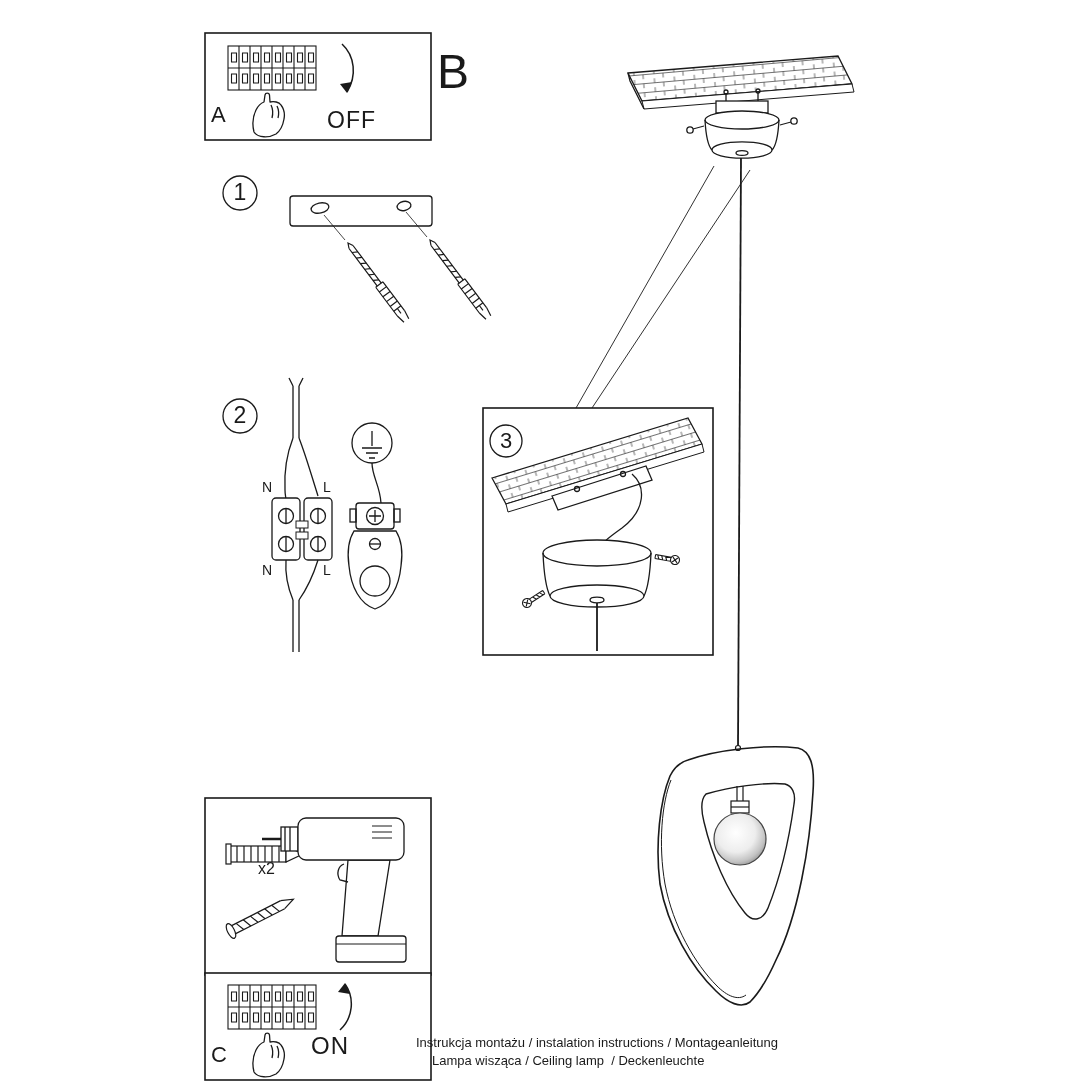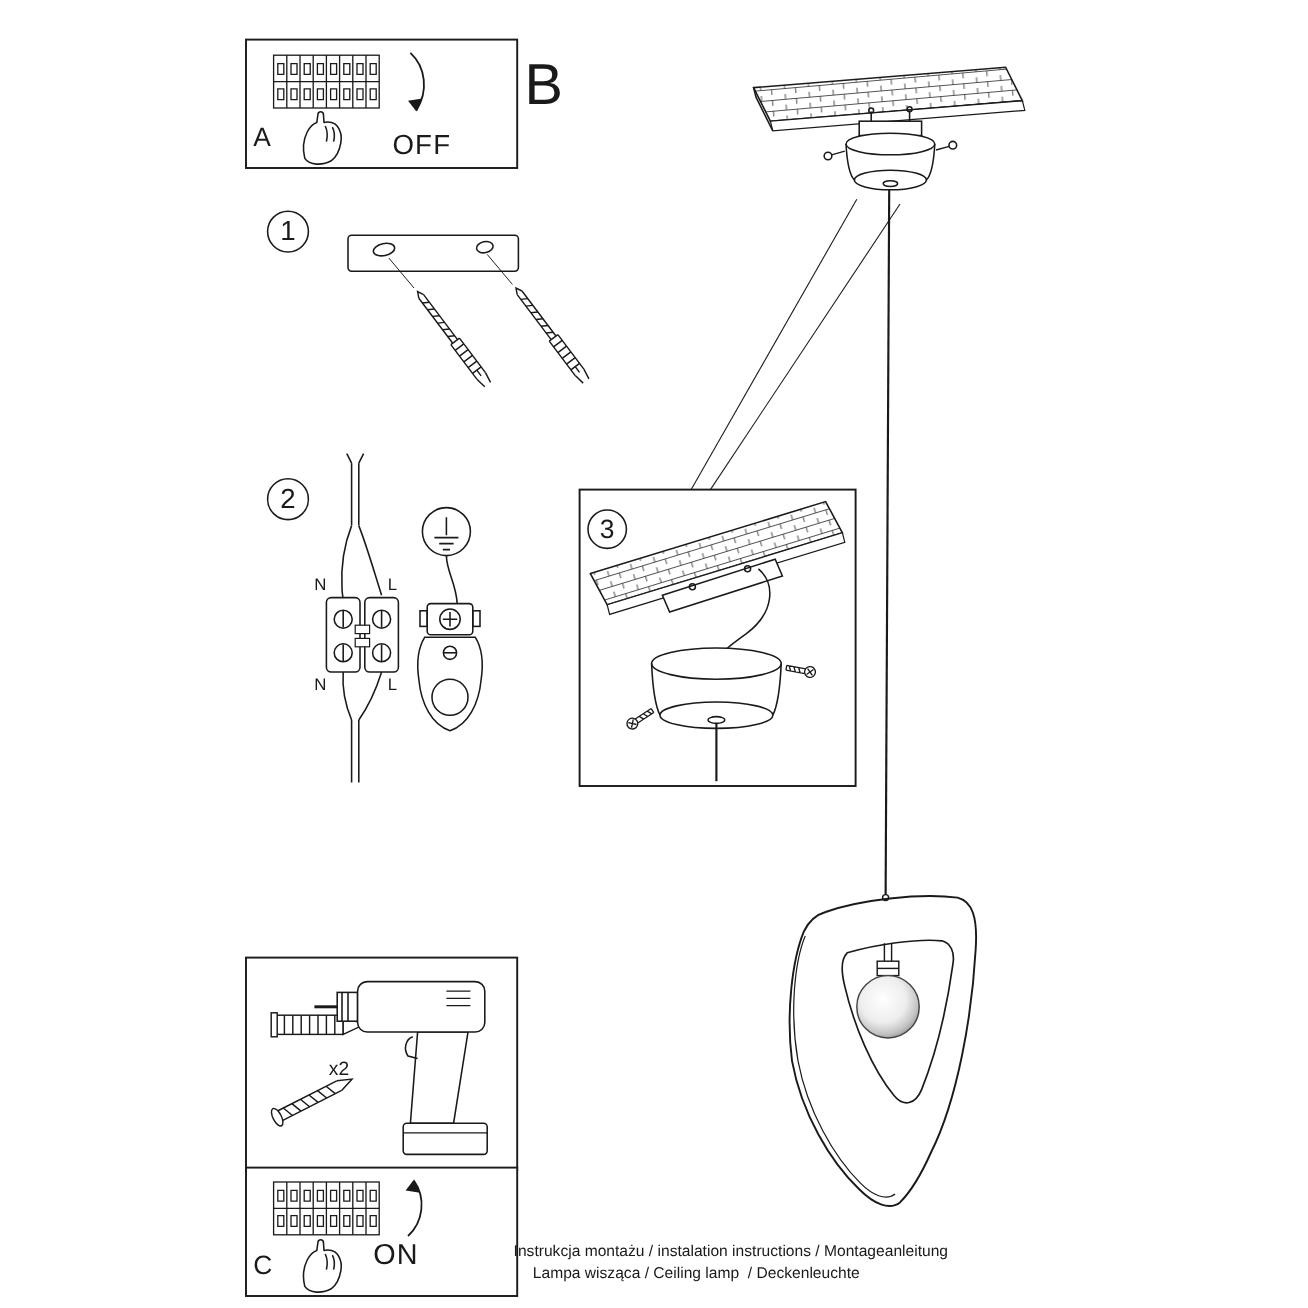--- a/index.html
+++ b/index.html
@@ -229,21 +229,21 @@
 
 <div class="lbl ctr" style="left:224px;top:180px;width:32px;font-size:23px;">1</div>
 <div class="lbl ctr" style="left:224px;top:403px;width:32px;font-size:23px;">2</div>
 <div class="lbl ctr" style="left:490px;top:429px;width:32px;font-size:22px;">3</div>
 
 <div class="lbl ctr" style="left:260px;top:480px;width:14px;font-size:14px;">N</div>
 <div class="lbl ctr" style="left:320px;top:480px;width:14px;font-size:14px;">L</div>
 <div class="lbl ctr" style="left:260px;top:563px;width:14px;font-size:14px;">N</div>
 <div class="lbl ctr" style="left:320px;top:563px;width:14px;font-size:14px;">L</div>
 
-<div class="lbl" style="left:258px;top:883px;font-size:16px;margin-left:16px;">x2</div>
+<div class="lbl" style="left:258px;top:860px;font-size:16px;">x2</div>
 
 <div class="lbl" style="left:211px;top:1043px;font-size:22px;">C</div>
 <div class="lbl" style="left:311px;top:1033px;font-size:24px;letter-spacing:1px;">ON</div>
 
-<div class="lbl" style="left:428px;top:1036px;font-size:13px;">Instrukcja montażu / instalation instructions / Montageanleitung</div>
-<div class="lbl" style="left:432px;top:1054px;font-size:13px;padding-left:12px;">Lampa wisząca / Ceiling lamp  / Deckenleuchte</div>
+<div class="lbl" style="left:416px;top:1036px;font-size:13px;">Instrukcja montażu / instalation instructions / Montageanleitung</div>
+<div class="lbl" style="left:432px;top:1054px;font-size:13px;">Lampa wisząca / Ceiling lamp  / Deckenleuchte</div>
 
 </div>
 
 </body></html>

